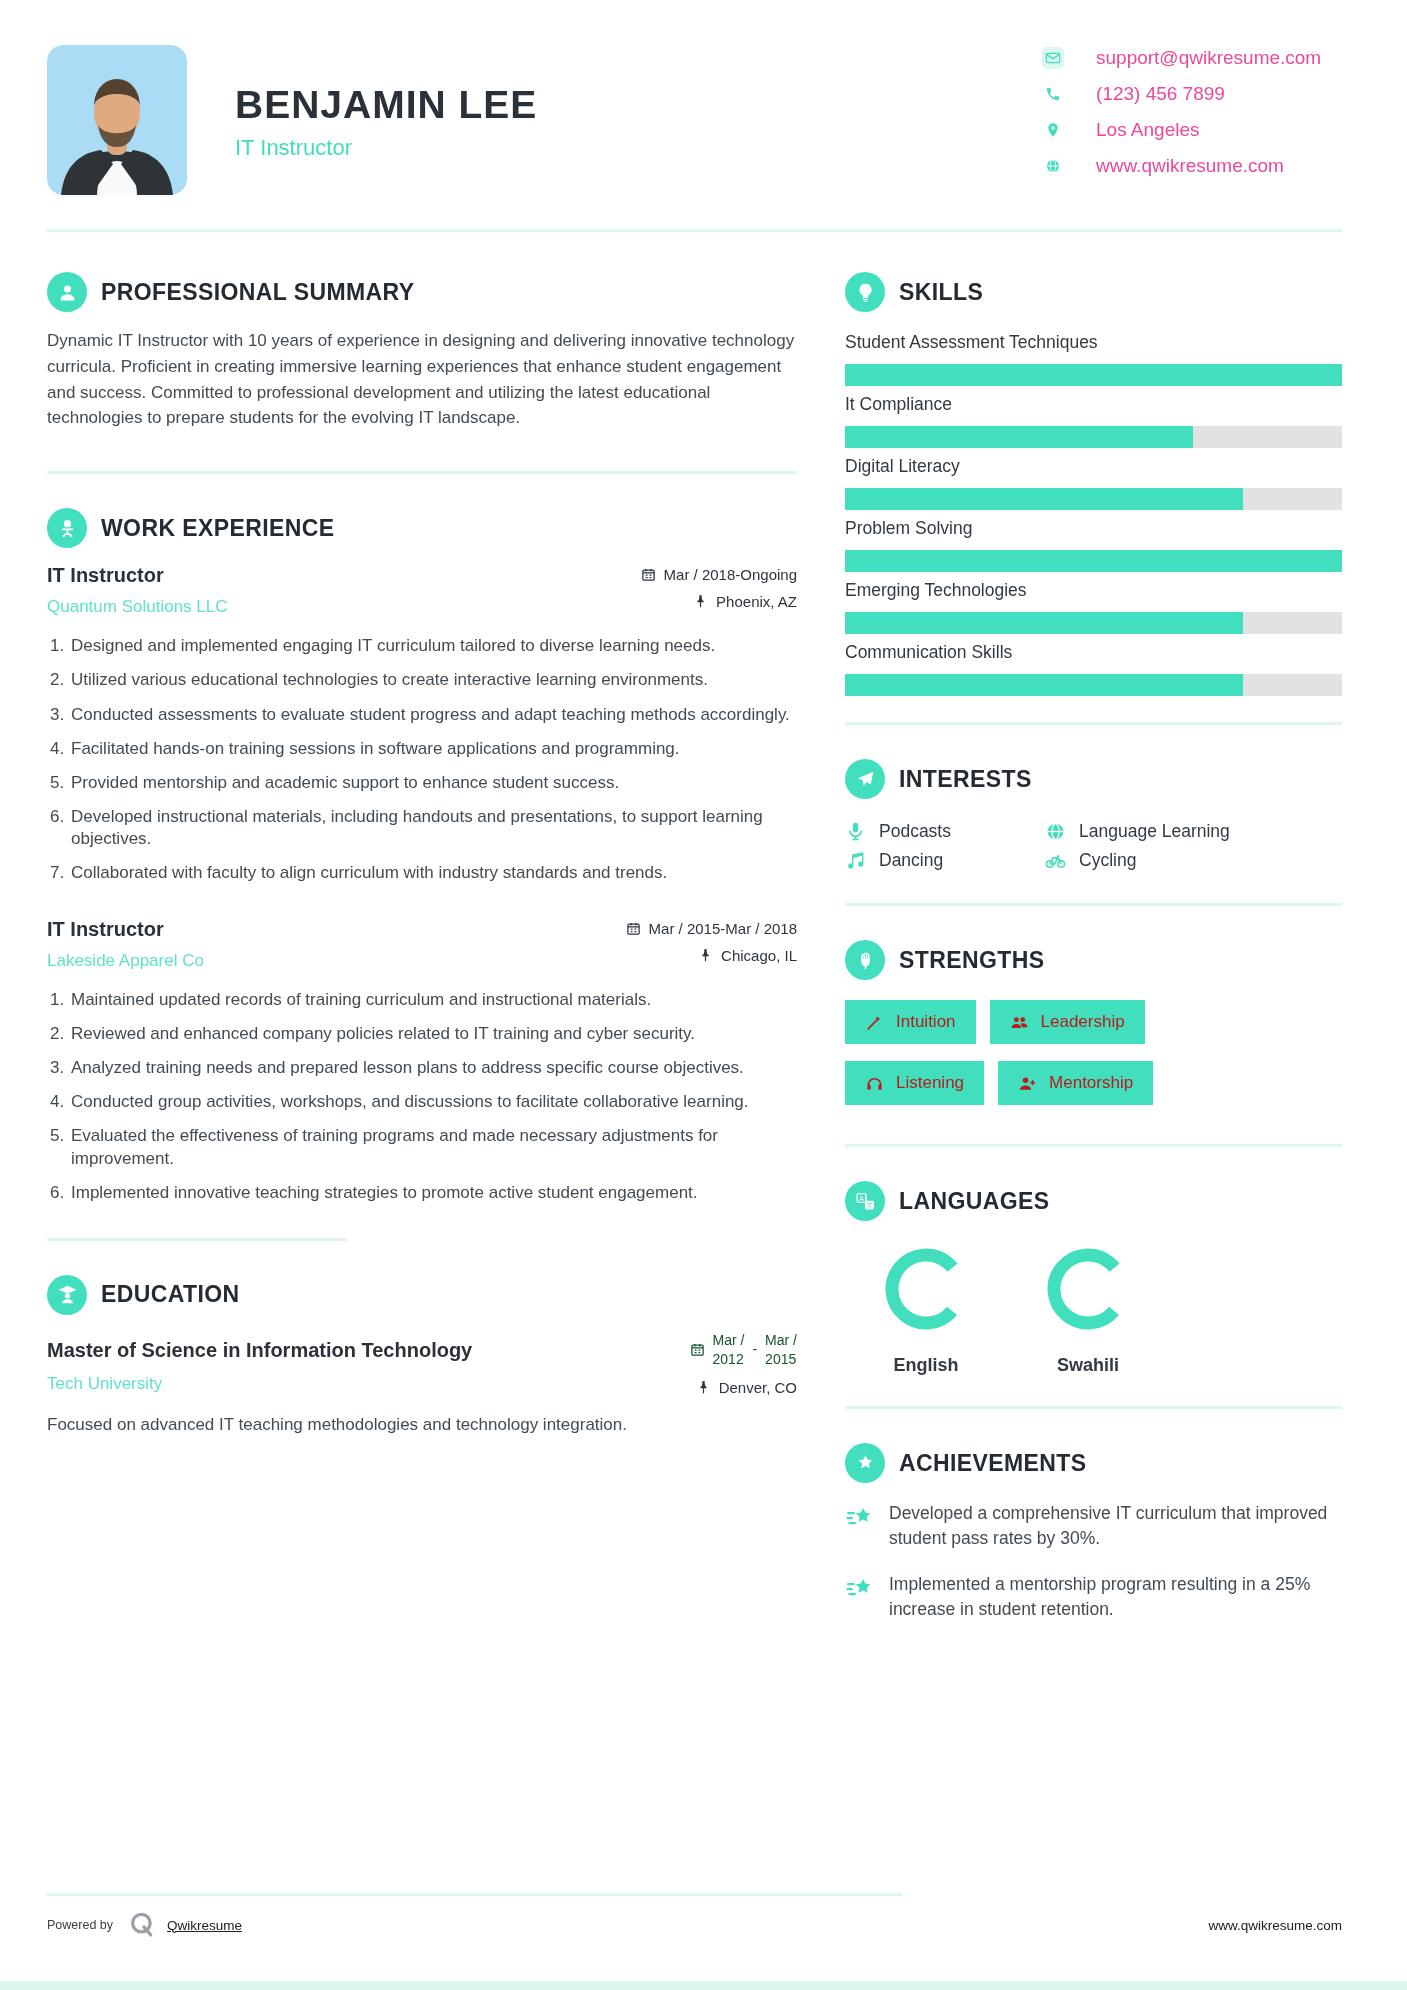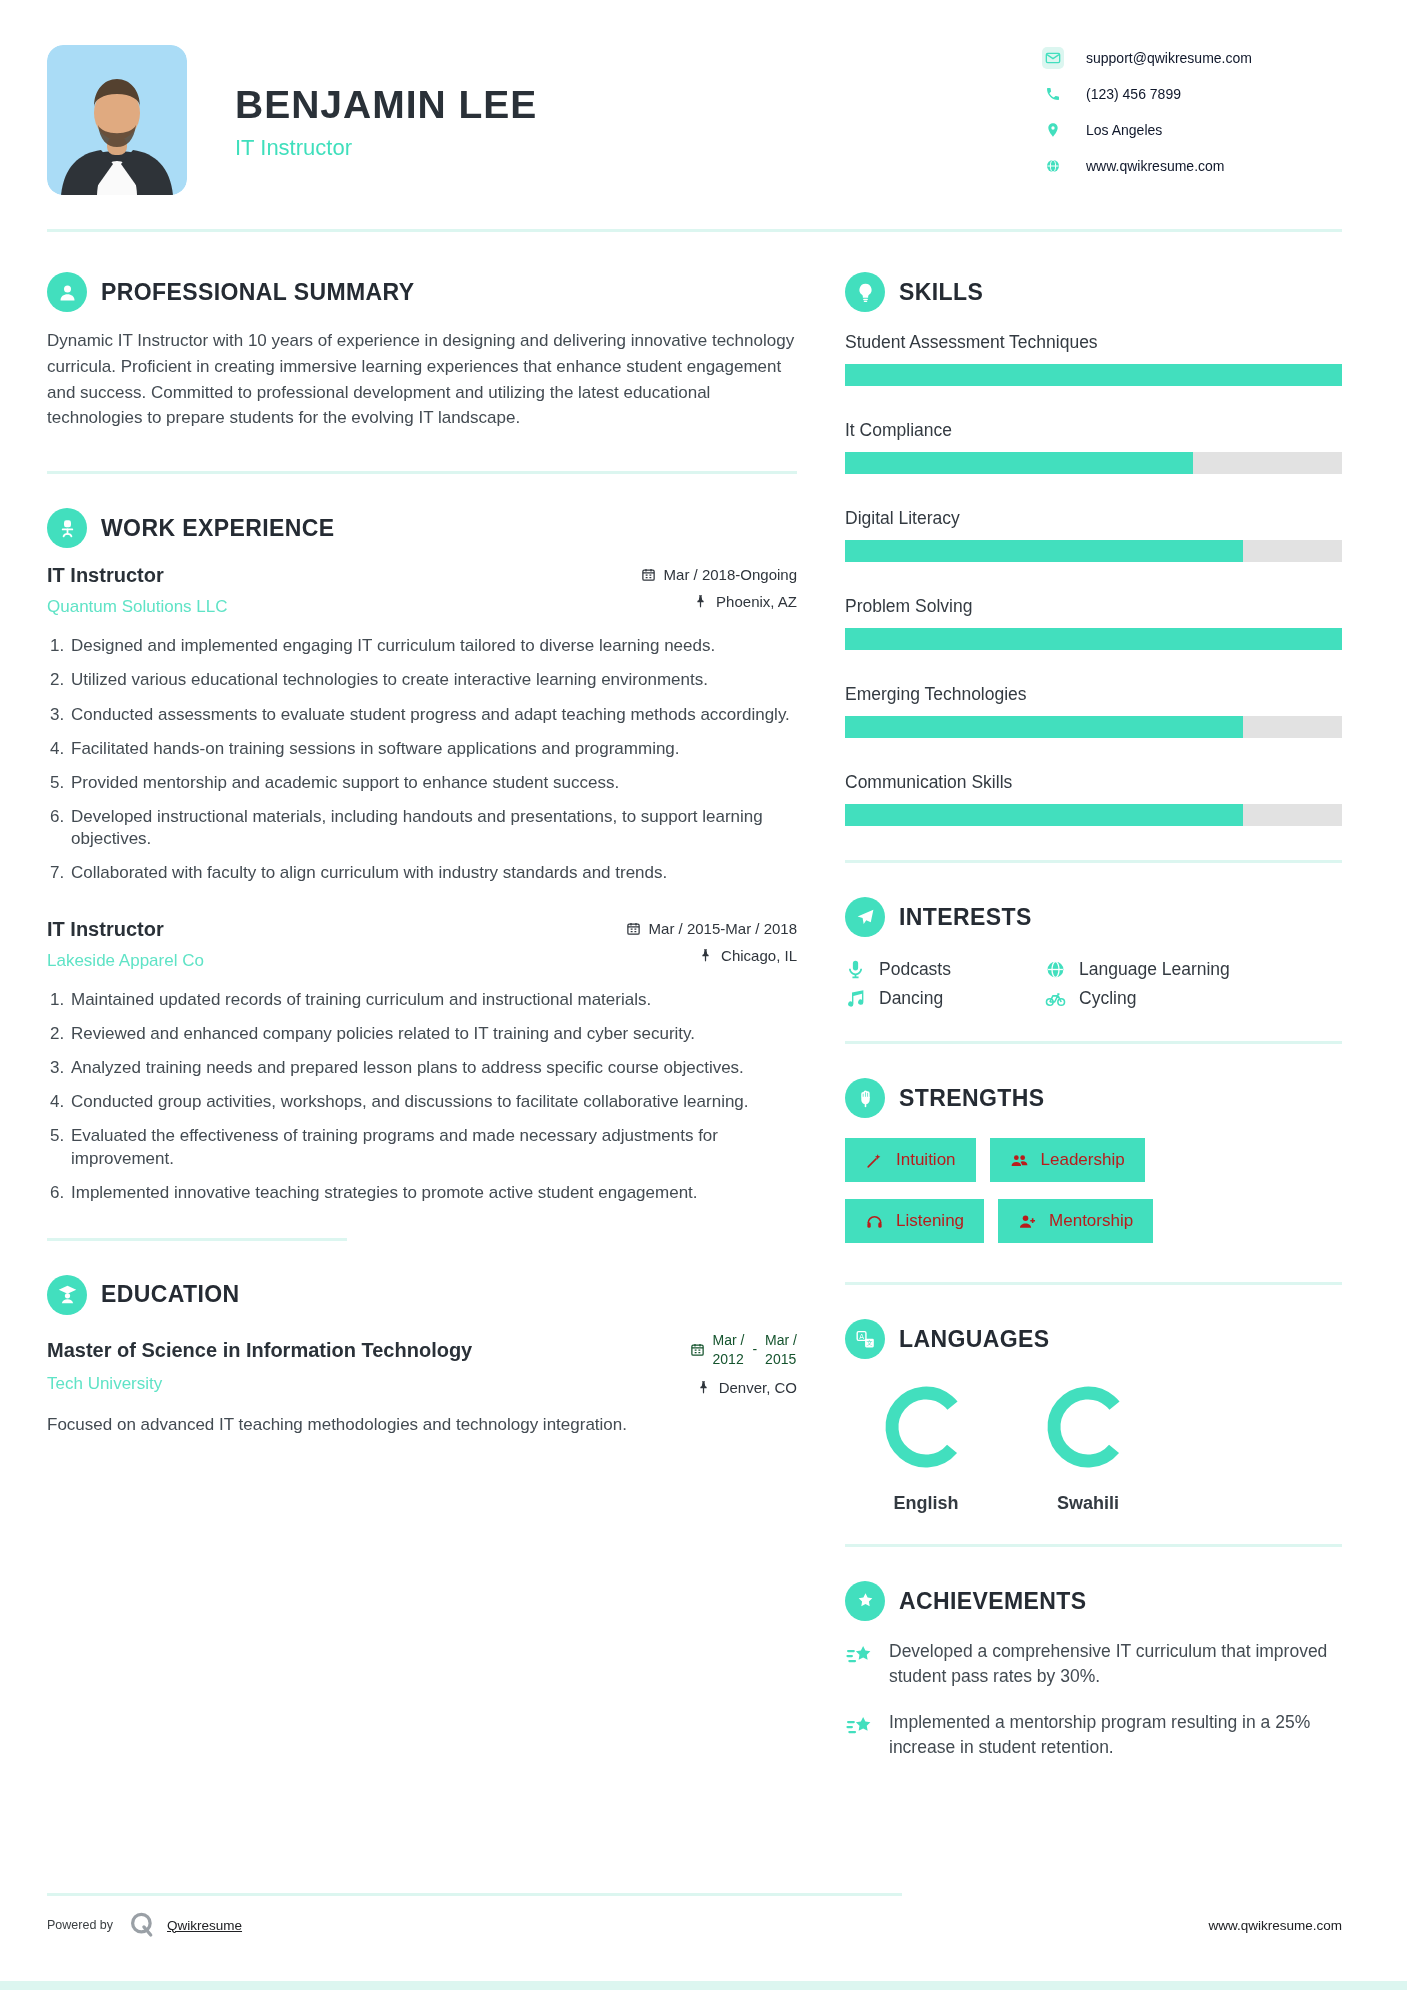--- a/index.html
+++ b/index.html
@@ -17,21 +17,21 @@
   .header{display:flex;align-items:flex-start;}
   .photo{width:140px;height:150px;border-radius:16px;overflow:hidden;flex:0 0 auto;}
   .id-block{margin-left:48px;margin-top:38px;}
   .name{font-size:39px;font-weight:800;letter-spacing:1px;color:var(--ink);}
   .role{font-size:22px;color:var(--accent-text);margin-top:8px;font-weight:500;}
   .contact{margin-left:auto;margin-top:2px;width:300px;}
   .contact-row{display:flex;align-items:center;margin-bottom:14px;}
   .contact-ic{width:22px;height:22px;color:var(--accent);flex:0 0 auto;display:flex;align-items:center;justify-content:center;}
   .contact-ic.boxed{background:var(--accent-soft);border-radius:5px;}
   .contact-ic svg{width:16px;height:16px;display:block;}
-  .contact-txt{font-size:14px;color:#0f172a;margin-left:22px;font-weight:500;}
+  .contact-txt{font-size:19px;color:#ec4899;margin-left:32px;font-weight:500;}
   .rule{border:0;border-top:3px solid var(--accent-soft);margin:34px 0 0 0;}
   
   .cols{display:flex;gap:48px;margin-top:6px;}
   .col-l{flex:0 0 750px;}
   .col-r{flex:1 1 auto;min-width:0;}
   .sec-head{display:flex;align-items:center;margin:34px 0 16px 0;}
   .sec-ic{width:40px;height:40px;border-radius:50%;background:var(--accent);color:#fff;
           display:flex;align-items:center;justify-content:center;flex:0 0 auto;}
   .sec-ic svg{width:21px;height:21px;display:block;}
   .sec-title{font-size:23px;font-weight:800;letter-spacing:.4px;color:#252b33;margin-left:14px;}
@@ -43,21 +43,21 @@
   .job-company{font-size:17px;color:var(--company);font-weight:500;margin-top:10px;}
   .meta{display:flex;align-items:center;justify-content:flex-end;font-size:15px;color:#2f353c;font-weight:500;}
   .meta svg{width:15px;height:15px;margin-right:8px;color:#2f353c;flex:0 0 auto;}
   .meta.small{margin-top:10px;}
   .bullets{margin:18px 0 0 22px;font-size:17px;line-height:1.3;color:var(--text);}
   .bullets li{margin-bottom:12px;padding-left:2px;}
   .edu-dates{display:flex;align-items:center;font-size:14px;line-height:1.35;color:#14532d;font-weight:500;text-align:left;}
   .edu-dates svg{width:15px;height:15px;margin-right:8px;}
   .edu-dates .dash{margin:0 8px;}
   
-  .skill{margin-bottom:34px;}
+  .skill{margin-bottom:8px;}
   .skill-label{font-size:17.5px;color:#333a41;margin-bottom:11px;}
   .bar{height:22px;background:var(--track);width:100%;}
   .bar-fill{height:100%;background:var(--accent);}
   
   .int-grid{display:grid;grid-template-columns:200px 1fr;row-gap:8px;margin-top:22px;}
   .int-item{display:flex;align-items:center;font-size:17.5px;color:#333a41;}
   .int-item svg{width:21px;height:21px;color:var(--accent);margin-right:13px;flex:0 0 auto;}
   
   .tags{margin-top:20px;}
   .tag{display:inline-flex;align-items:center;background:var(--accent);color:#b91c1c;

